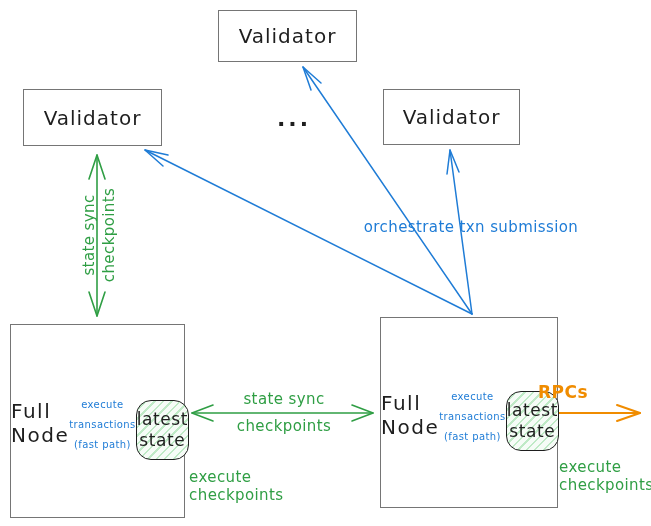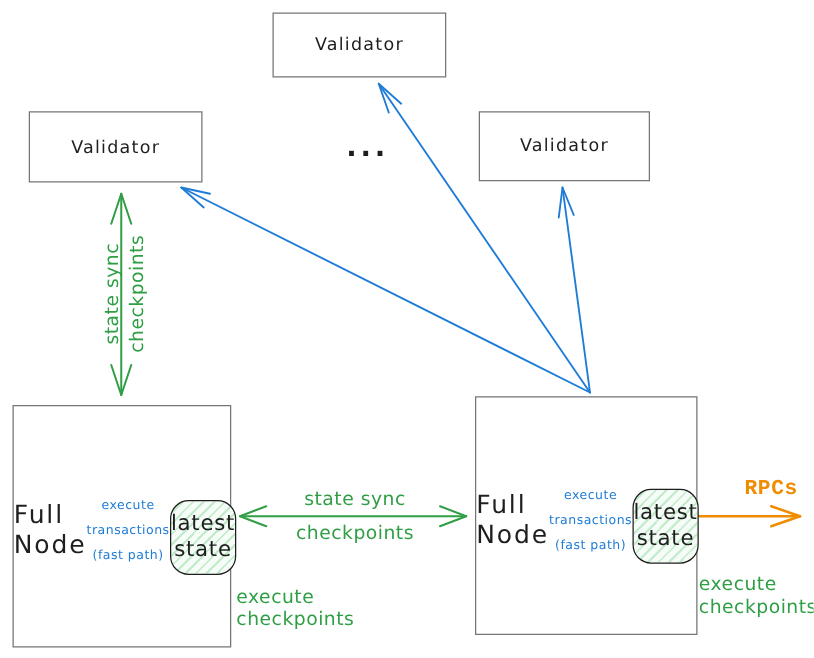--- a/index.html
+++ b/index.html
@@ -27,21 +27,21 @@
   .edge-orange{stroke:var(--orange);stroke-width:2;}
 
   .box{
     position:absolute;
     border:1.8px solid var(--box-border);
     background:#ffffff;
     display:flex;align-items:center;justify-content:center;
     box-sizing:border-box;
   }
   .validator-label{
-    font-size:14px;
+    font-size:20px;
     letter-spacing:1px;
     color:var(--ink);
   }
   .ellipsis{
     position:absolute;
     font-size:22px;font-weight:bold;letter-spacing:3px;
     color:var(--ink);
   }
   .full-node{
     position:absolute;
@@ -166,16 +166,17 @@
     </div>
     <div class="fn-footer">execute checkpoints</div>
   </div>
 
   <div class="edge-label green-label rot" style="left:29px;top:226px;">state sync</div>
   <div class="edge-label green-label rot" style="left:49px;top:226px;">checkpoints</div>
 
   <div class="edge-label green-label" style="left:224px;top:390px;width:120px;">state sync</div>
   <div class="edge-label green-label" style="left:224px;top:417px;width:120px;">checkpoints</div>
 
+  <div class="edge-label blue-label" style="left:360px;top:218px;width:222px;">orchestrate txn submission</div>
 
-  <div class="edge-label orange-label" style="left:586px;top:382px;width:62px;font-family:Liberation Mono, monospace;">RPCs</div>
+  <div class="edge-label orange-label" style="left:532px;top:382px;width:62px;">RPCs</div>
 
 </div>
 
 </body></html>

